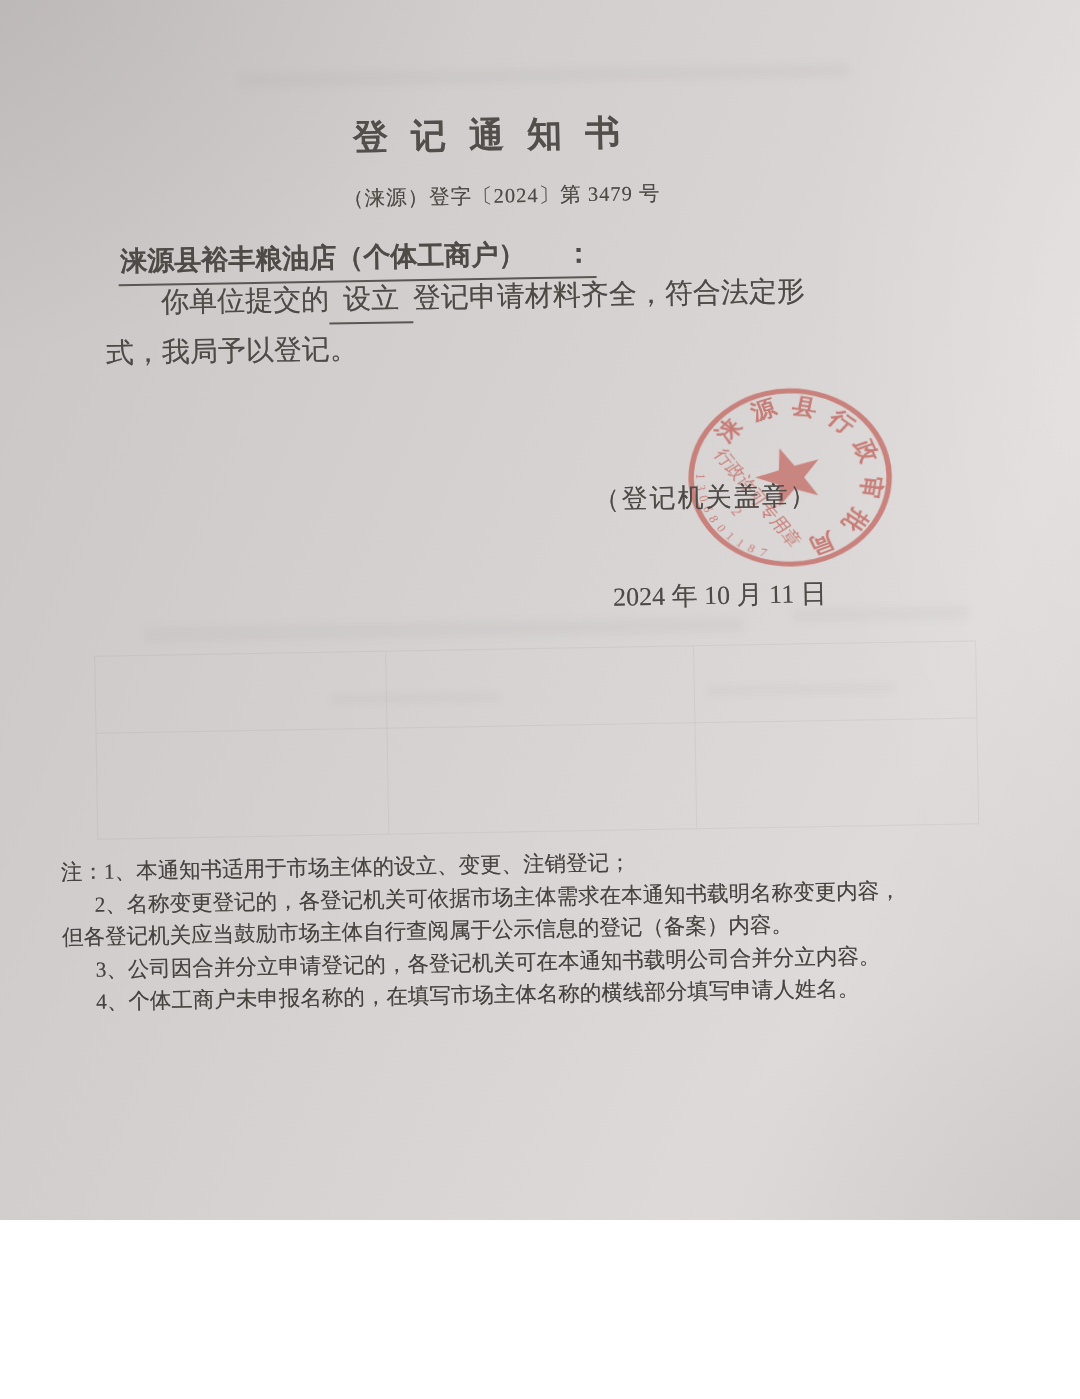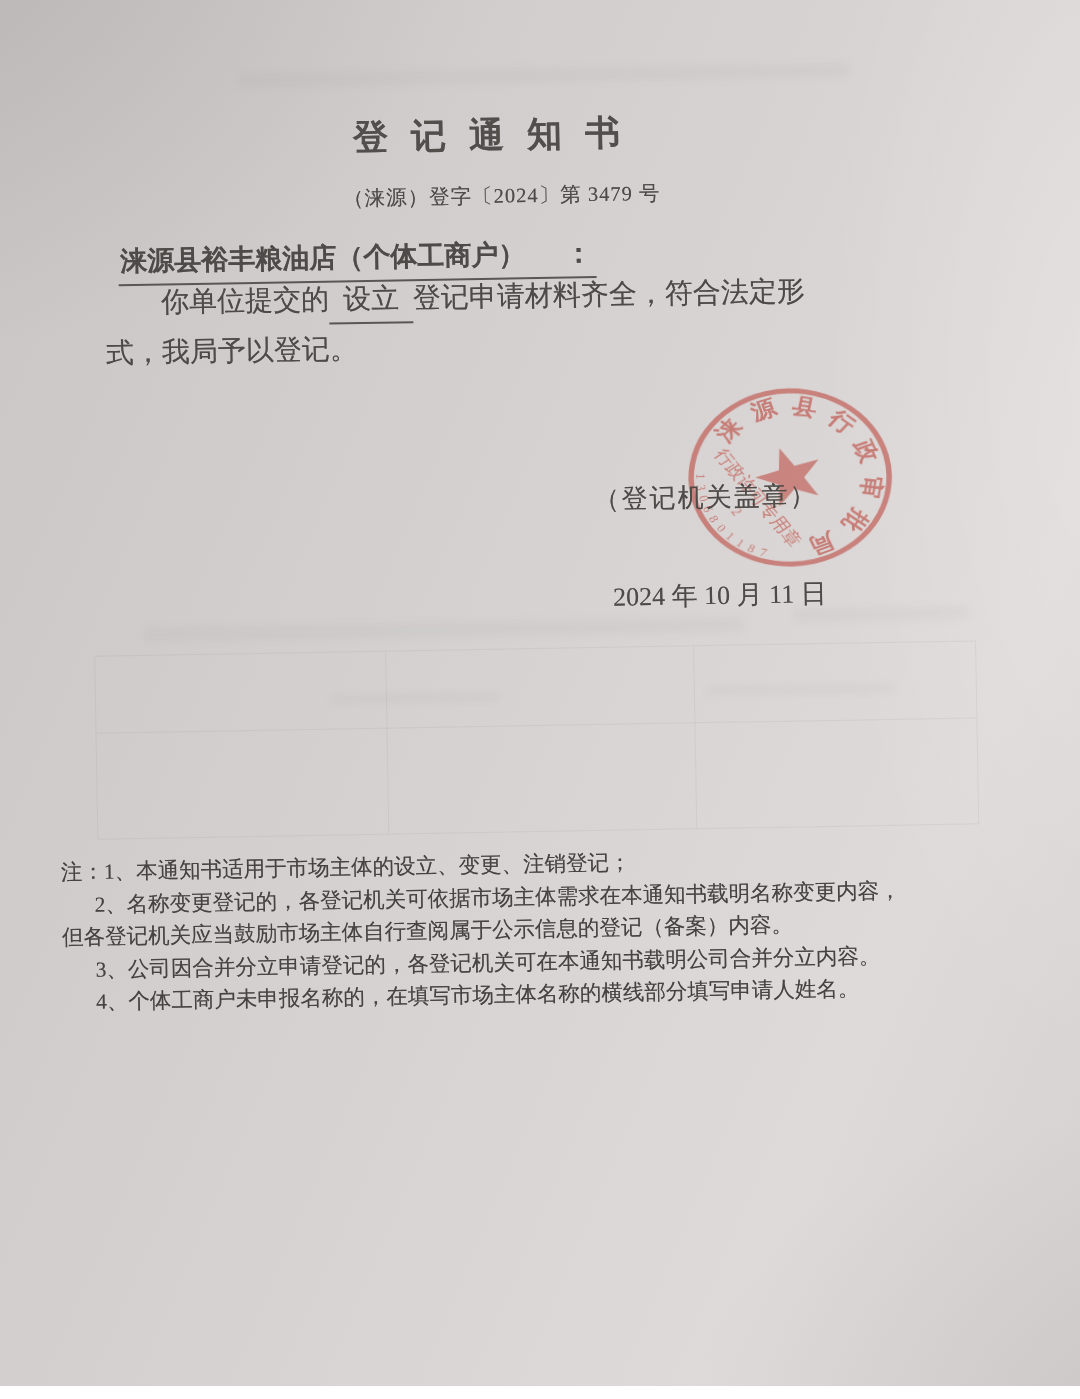--- a/index.html
+++ b/index.html
@@ -1,18 +1,18 @@
 <!DOCTYPE html>
 <html><head>
 <meta charset="utf-8">
 <style>
   html,body{margin:0;padding:0;}
   .page{
     position:relative;
-    width:1080px;height:1386px;
+    width:1080px;height:1220px;
     overflow:hidden;
     font-family:"Liberation Serif","DejaVu Serif",serif;
     background:
       radial-gradient(420px 980px at 103% 28%, rgba(255,255,255,0.20), rgba(255,255,255,0) 70%),
       radial-gradient(900px 700px at -6% -6%, rgba(84,78,78,0.13), rgba(84,78,78,0) 62%),
       radial-gradient(700px 500px at 102% 102%, rgba(95,90,90,0.07), rgba(95,90,90,0) 60%),
       linear-gradient(113deg,#c9c5c4 0%,#d2cecd 32%,#d9d5d4 58%,#dedad9 78%,#d5d1d0 100%);
   }
   .tilt{position:absolute;inset:0;transform:rotate(-1deg);transform-origin:540px 700px;}
   .abs{position:absolute;white-space:nowrap;}

